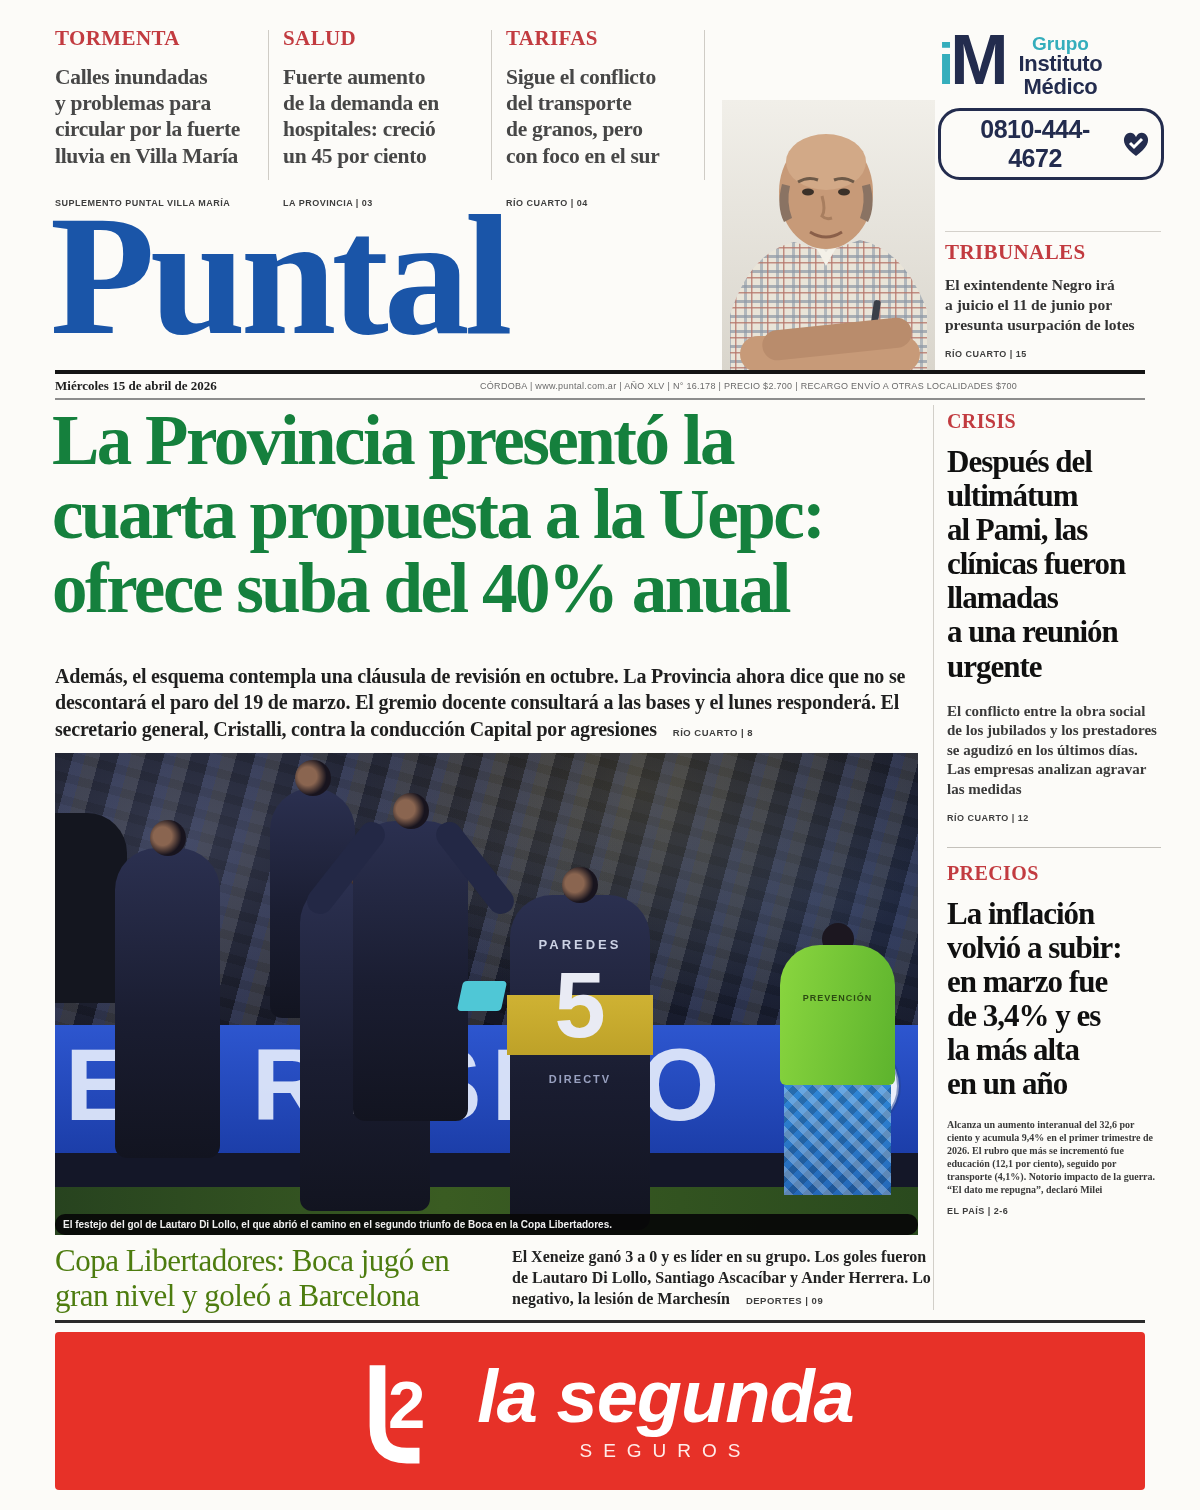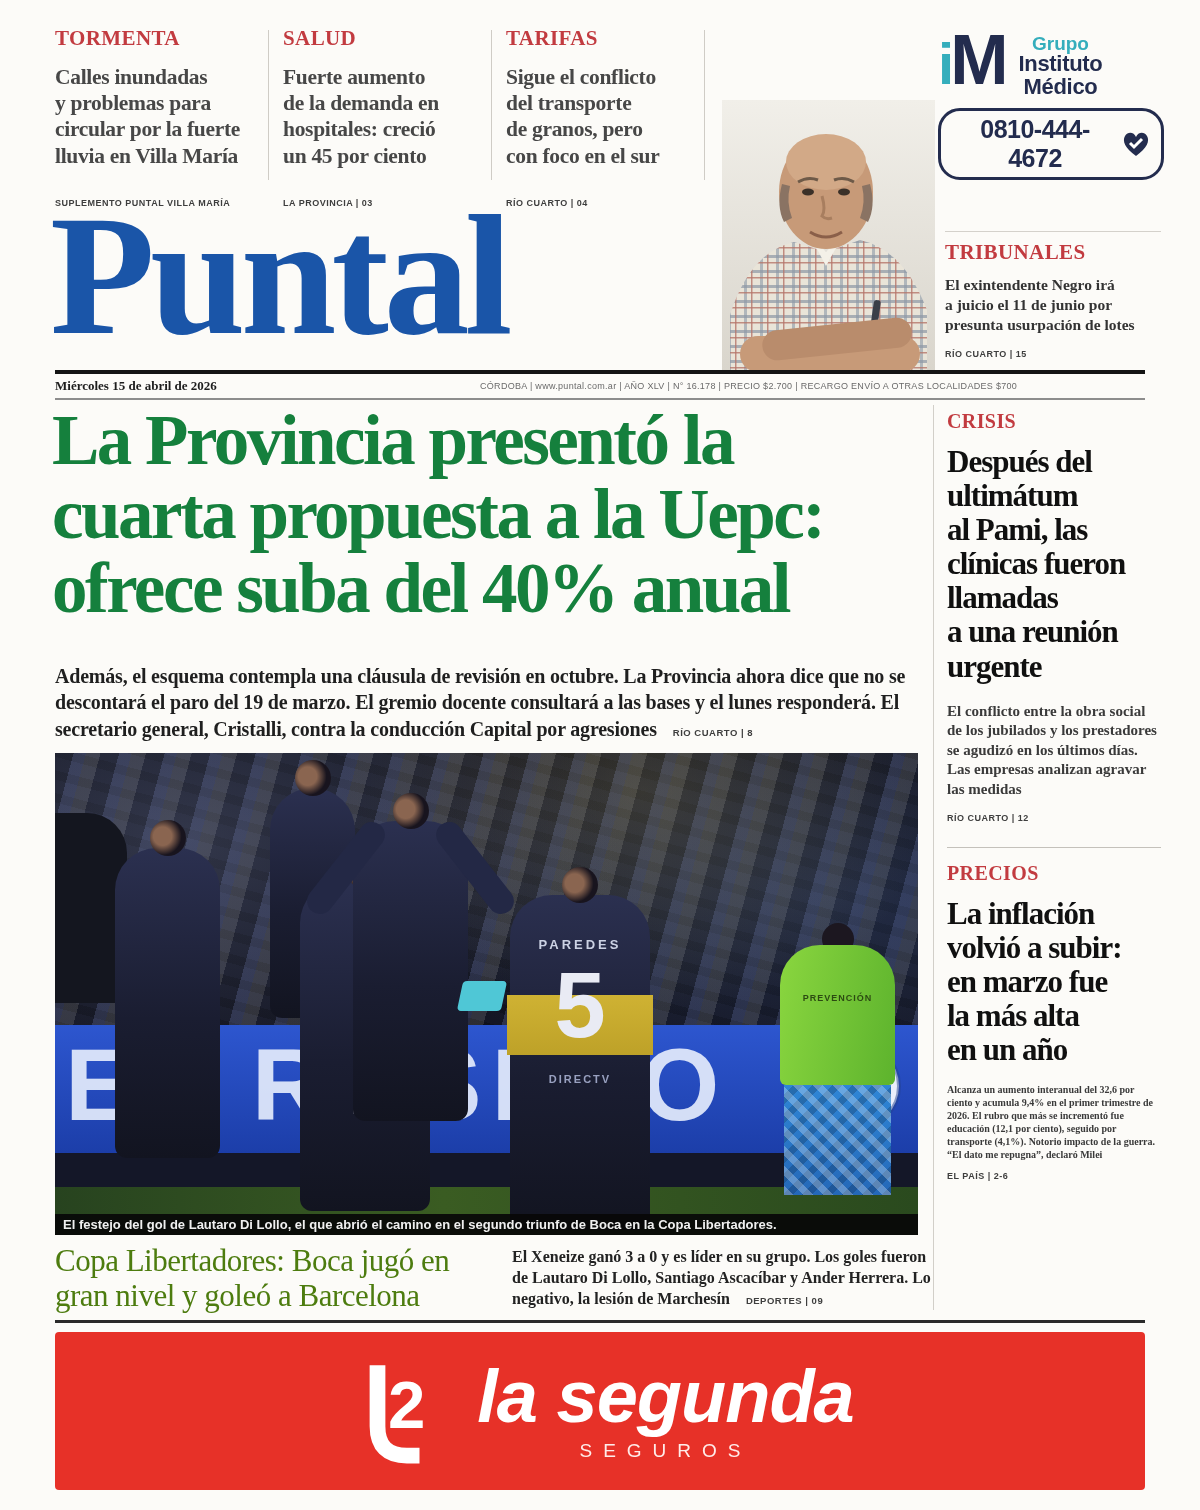--- a/index.html
+++ b/index.html
@@ -92,22 +92,22 @@
   .sw-top{position:absolute;top:0;left:0;right:0;height:140px;border-radius:40px 40px 6px 6px;
           background:linear-gradient(100deg,#8ad63f,#5db32d);}
   .sw-label{position:absolute;top:48px;left:0;right:0;text-align:center;font-family:"Liberation Sans",sans-serif;
             font-weight:bold;font-size:9px;letter-spacing:1px;color:#2c4a12;}
   .sw-bottom{position:absolute;top:140px;left:4px;right:4px;bottom:0;
      background-image:repeating-linear-gradient(45deg, rgba(255,255,255,.28) 0 7px, transparent 7px 14px),
                       repeating-linear-gradient(-45deg, rgba(0,0,0,.18) 0 7px, transparent 7px 14px),
                       linear-gradient(#2f86d6,#2468b8);}
   .photog{position:absolute;left:0;top:60px;width:72px;height:190px;z-index:2;background:#14161f;border-radius:0 40px 8px 0;}
   .caption{position:absolute;left:0;right:0;bottom:0;height:21px;z-index:5;background:rgba(8,8,8,.93);
-           color:#f0f0f0;font-family:"Liberation Sans",sans-serif;font-weight:bold;font-size:13px;
-           line-height:21px;padding-left:8px;}
+           color:#f0f0f0;font-family:"Liberation Sans",sans-serif;font-weight:bold;font-size:10px;
+           line-height:21px;padding-left:8px;border-radius:10px;}
 
   
   .copa-h{position:absolute;left:55px;top:1243px;width:480px;color:#4d7c0f;font-weight:normal;
           font-size:31px;line-height:1.13;letter-spacing:-.5px;}
   .copa-h div{white-space:nowrap;}
   .copa-deck{position:absolute;left:512px;top:1247px;width:422px;font-weight:bold;font-size:16px;
              line-height:1.3;color:#222;}
   .rule-bottom{position:absolute;left:55px;top:1320px;width:1090px;height:3px;background:#2a2a2a;}
 
   
@@ -332,20 +332,21 @@
   </div>
 
   <div class="rcol-div"></div>
 
   <div class="rcol precios">
     <div class="kicker" style="font-size:20px;">PRECIOS</div>
     <div class="rcol-h">
       <div>La inflación</div>
       <div>volvió a subir:</div>
       <div>en marzo fue</div>
+      <div>de 3,4% y es</div>
       <div>la más alta</div>
       <div>en un año</div>
     </div>
     <div class="rcol-body" style="font-size:10px;margin-top:16px;">Alcanza un aumento interanual del 32,6 por ciento y acumula 9,4% en el primer trimestre de 2026. El rubro que más se incrementó fue educación (12,1 por ciento), seguido por transporte (4,1%). Notorio impacto de la guerra. “El dato me repugna”, declaró Milei</div>
     <div class="rcol-tag" style="margin-top:10px;">EL PAÍS | 2-6</div>
   </div>
 
   <div class="ad">
     <div class="ad-row">
       <svg width="105" height="105" viewBox="0 0 100 100">

